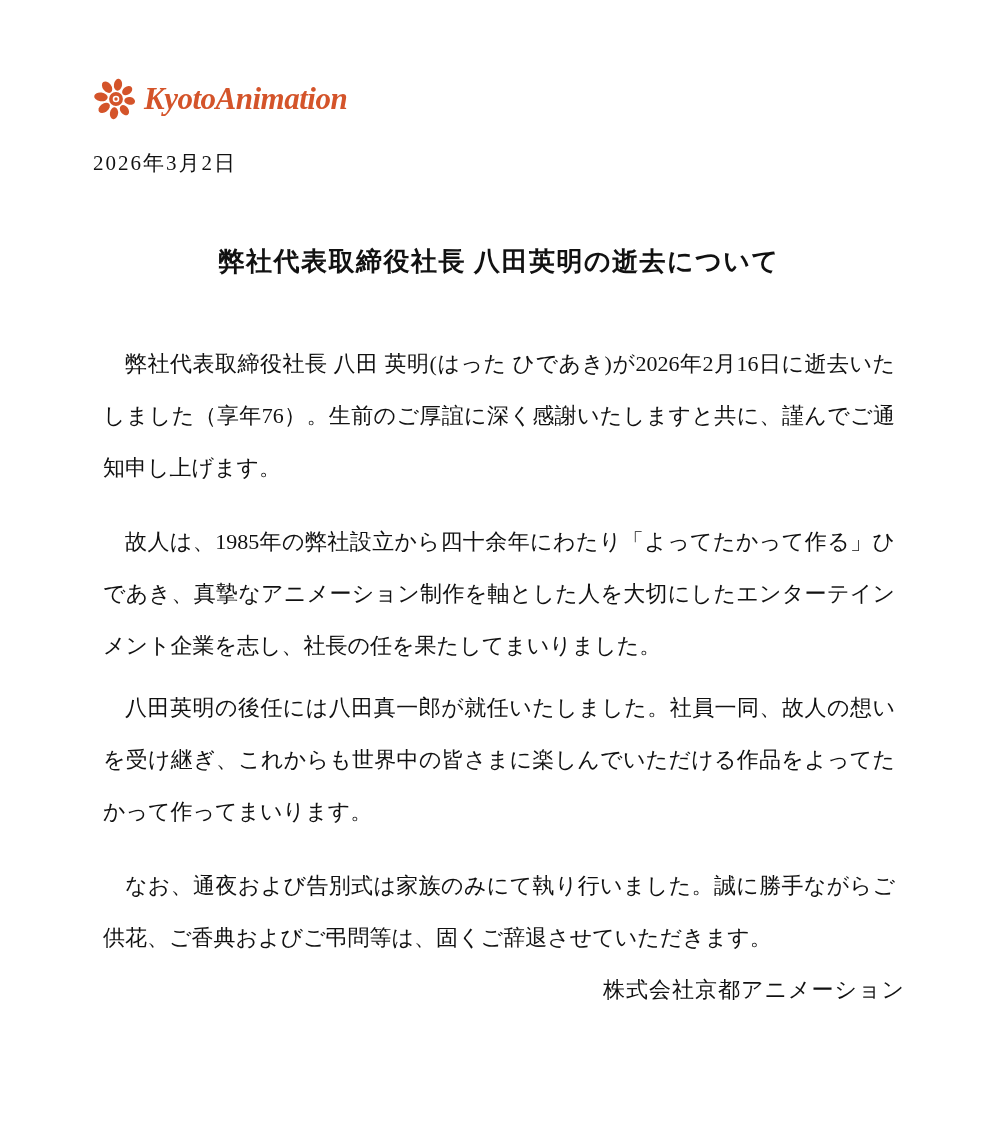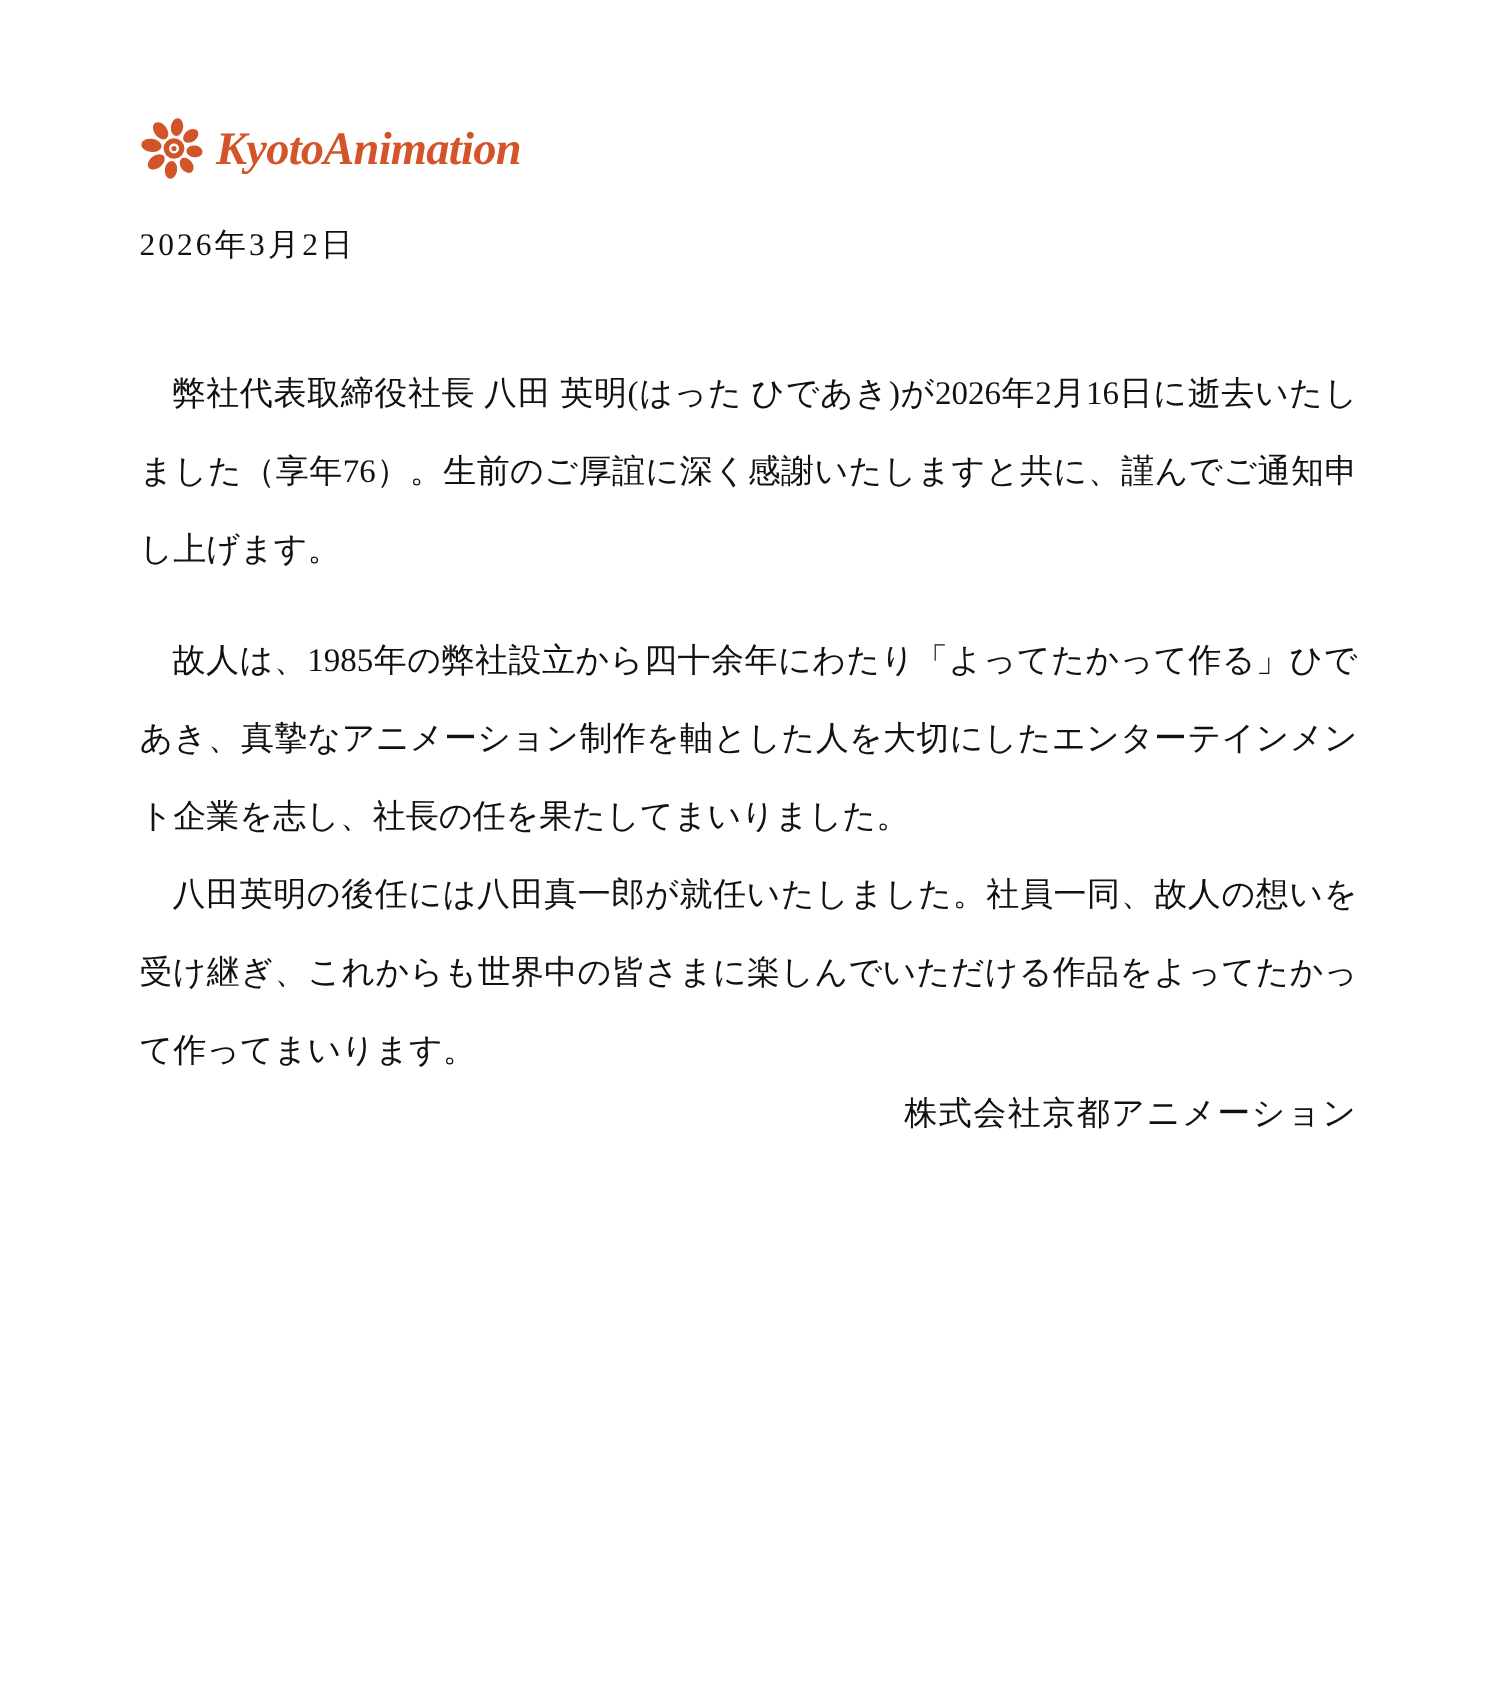--- a/index.html
+++ b/index.html
@@ -62,21 +62,21 @@
   }
   
   .doc-body {
     margin-top: 58px;
     font-size: 22px;
     line-height: 52px;
     text-align: justify;
     color: #111;
   }
   .doc-body p {
-    margin: 0;
+    margin: 10px;
     text-indent: 1em;
   }
   .doc-body p.sp {
     margin-top: 22px;
   }
   
   .signature {
     text-align: right;
     font-size: 22px;
     letter-spacing: 1px;
@@ -102,22 +102,24 @@
         <ellipse cx="23" cy="6.2" rx="4.3" ry="6.4" transform="rotate(323 23 21)"></ellipse>
       </g>
       <circle cx="23" cy="21" r="5.1" fill="none" stroke="#d4542a" stroke-width="3.6"></circle>
       <circle cx="23" cy="21" r="1.7" fill="#d4542a"></circle>
     </svg>
     <span class="logo-text">KyotoAnimation</span>
   </div>
 
   <div class="date-line">2026年3月2日</div>
 
+  <h1 class="doc-title">弊社代表取締役社長 八田英明の逝去について</h1>
 
   <div class="doc-body">
     <p>弊社代表取締役社長 八田 英明(はった ひであき)が2026年2月16日に逝去いたしました（享年76）。生前のご厚誼に深く感謝いたしますと共に、謹んでご通知申し上げます。</p>
     <p class="sp">故人は、1985年の弊社設立から四十余年にわたり「よってたかって作る」ひであき、真摯なアニメーション制作を軸とした人を大切にしたエンターテインメント企業を志し、社長の任を果たしてまいりました。</p>
     <p>八田英明の後任には八田真一郎が就任いたしました。社員一同、故人の想いを受け継ぎ、これからも世界中の皆さまに楽しんでいただける作品をよってたかって作ってまいります。</p>
+    <p class="sp">なお、通夜および告別式は家族のみにて執り行いました。誠に勝手ながらご供花、ご香典およびご弔問等は、固くご辞退させていただきます。</p>
   </div>
 
   <div class="signature">株式会社京都アニメーション</div>
 
 </div>
 
 </body></html>

